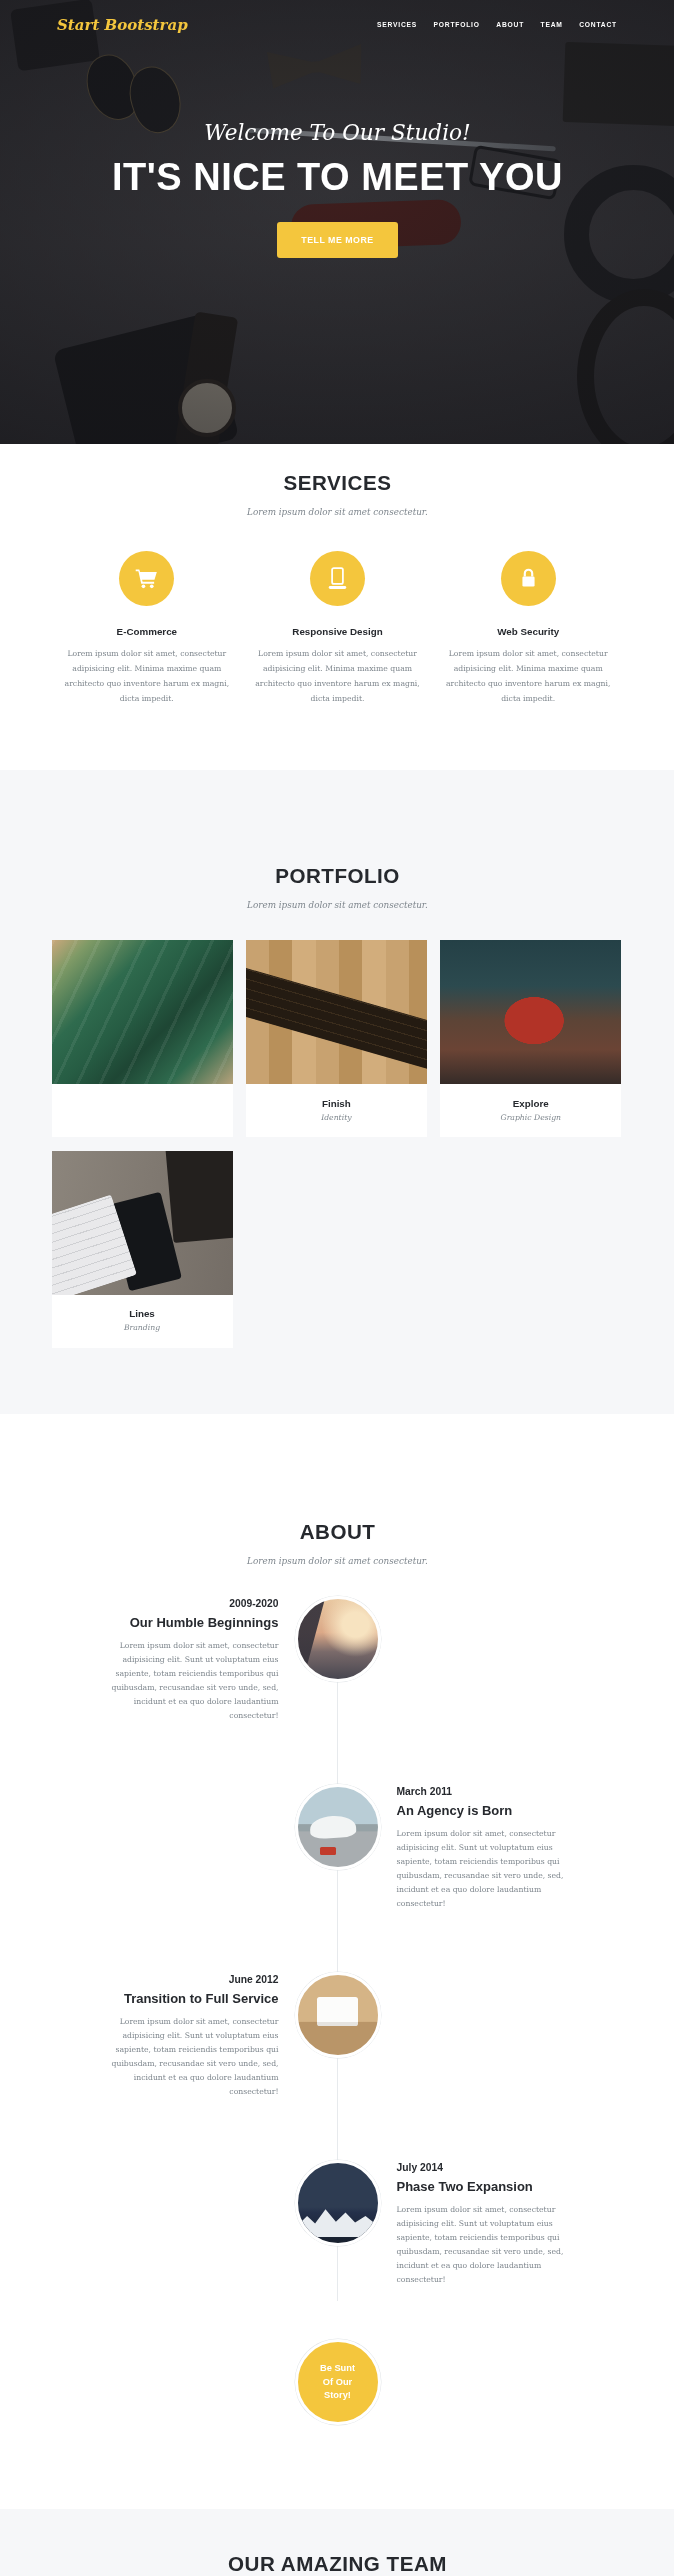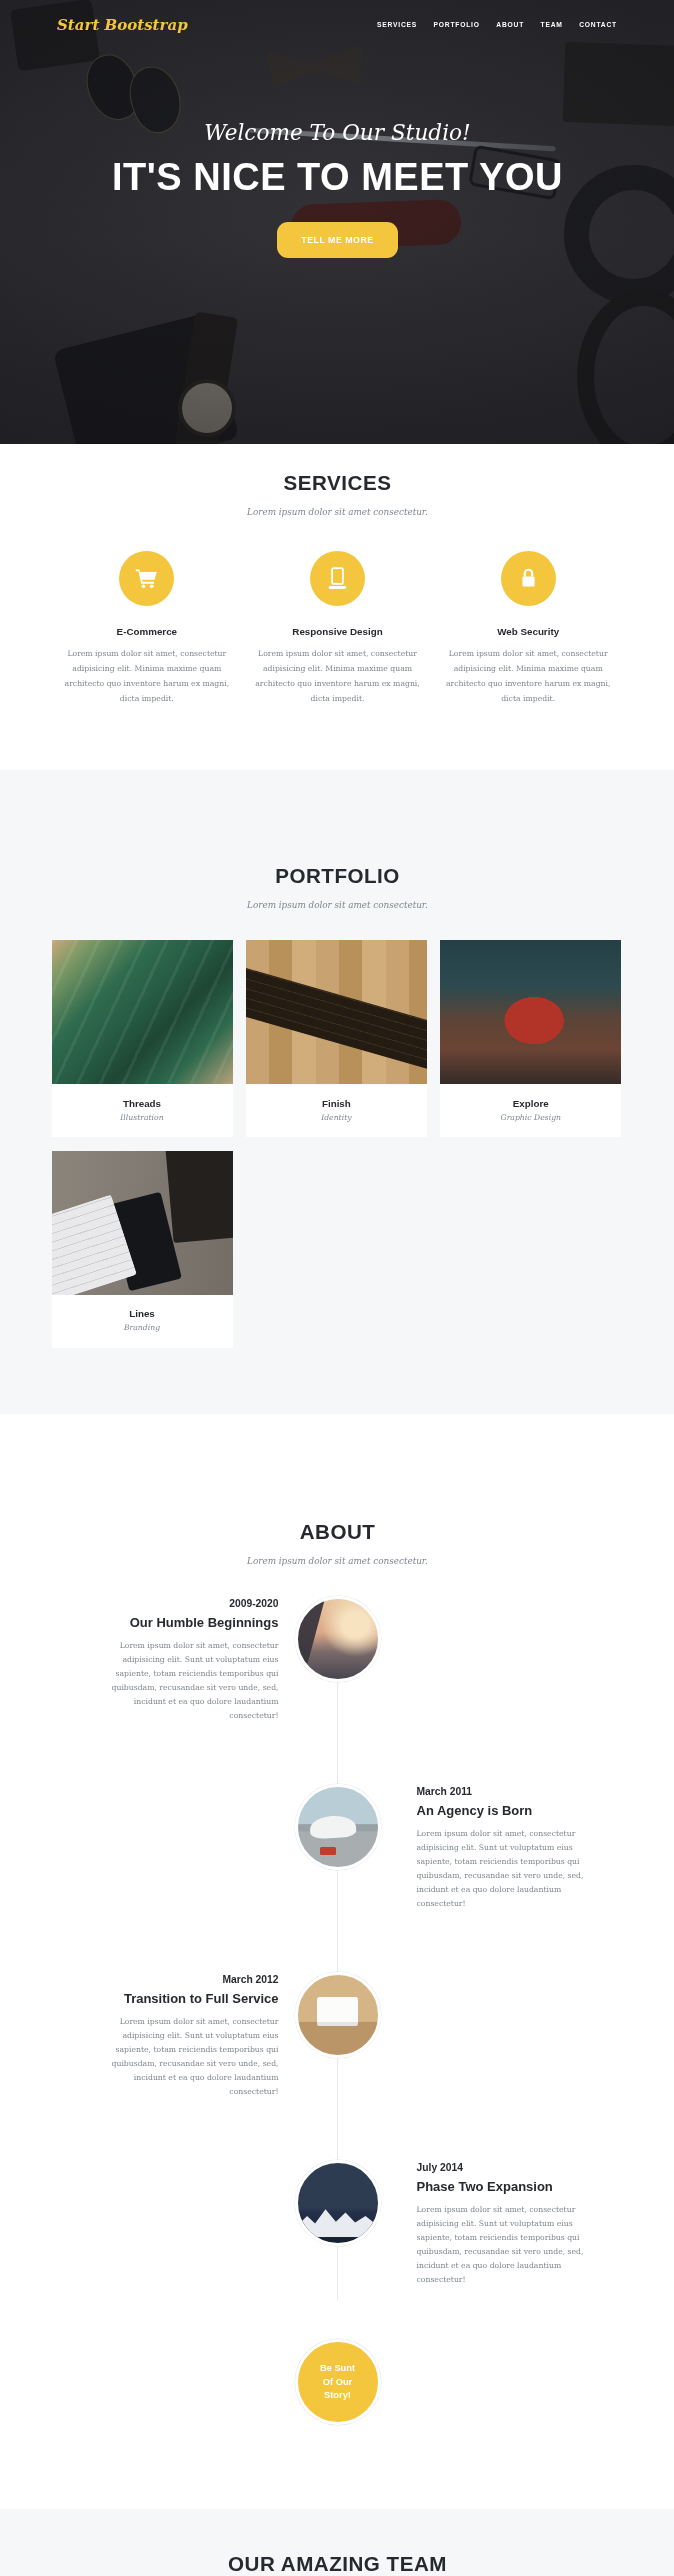--- a/index.html
+++ b/index.html
@@ -65,21 +65,21 @@
   .hero-welcome {
     font-family: "DejaVu Serif", serif; font-style: italic;
     font-size: 21.6px; color: #fff;
   }
   .hero-heading {
     margin-top: 11.3px; font-size: 38px; font-weight: 800; letter-spacing: 0.5px; color: #fff;
   }
   .btn-primary {
     display: inline-block; background: #f4c63d; color: #fff;
     font-weight: 800; font-size: 8.8px; letter-spacing: 0.5px;
-    border: none; border-radius: 11px; cursor: pointer;
+    border: none; border-radius: 3px; cursor: pointer;
   }
   .hero-cta { margin-top: 23px; padding: 13px 24px; }
 
   
   .services { height: 326px; background: #fff; padding-top: 27px; }
   .svc-row { display: flex; margin-top: 34px; }
   .svc-col { width: 191px; text-align: center; padding: 0 11.3px; }
   .svc-circle {
     width: 55px; height: 55px; border-radius: 50%; background: #f4c63d;
     margin: 0 auto; display: flex; align-items: center; justify-content: center;
@@ -124,21 +124,21 @@
   .timeline::before { content: ""; position: absolute; left: 50%; margin-left: -0.5px;
     top: 43px; bottom: 124px; width: 1px; background: #e7eaed; z-index: 0; }
   .tl-entry { height: 188px; position: relative; }
   .tl-entry.last { height: 179px; }
   .tl-img { position: absolute; left: 50%; transform: translateX(-50%); top: 0;
     width: 86px; height: 86px; border-radius: 50%; border: 3.6px solid #fff;
     box-shadow: 0 0 0 0.5px #dfe3e6; z-index: 1; overflow: hidden; }
   .tl-img > div { position: absolute; }
   .tl-text { position: absolute; top: 2.1px; width: 175px; z-index: 1; }
   .tl-entry.side-left .tl-text { left: 52px; text-align: right; }
-  .tl-entry.side-right .tl-text { left: 345px; text-align: left; margin-left: 20px; }
+  .tl-entry.side-right .tl-text { left: 345px; text-align: left; }
   .tl-date { font-size: 10.3px; font-weight: 800; color: #26292e; }
   .tl-heading { margin-top: 5.2px; font-size: 13px; font-weight: 800; color: #26292e; }
   .tl-body { margin-top: 9.3px; font-family: "DejaVu Serif", serif; font-size: 7.7px;
     line-height: 14px; color: #7e868d; }
 
   .tl-img-1 { background:
     linear-gradient(105deg, rgba(58,54,62,.95) 0 26%, transparent 27%),
     radial-gradient(ellipse at 72% 32%, #f7e3c0 0 16%, transparent 42%),
     linear-gradient(180deg, #e9c9a2 0%, #dba887 42%, #7a6a6a 66%, #474650 100%); }
   .tl-img-2 { background: linear-gradient(180deg, #b9cdd6 0 46%, #96a2a6 47% 55%, #a8adb0 56% 100%); }
@@ -238,24 +238,20 @@
     </div>
   </div>
 </section>
 
 <section class="portfolio">
   <h2 class="section-title">PORTFOLIO</h2>
   <p class="section-sub">Lorem ipsum dolor sit amet consectetur.</p>
   <div class="container pf-grid">
     <div class="pf-card">
       <div class="pf-img pf-threads"></div>
-      <div class="pf-caption">
-        <div class="pf-title">Threads</div>
-        <div class="pf-cat">Illustration</div>
-      </div>
     </div>
     <div class="pf-card">
       <div class="pf-img pf-finish">
         <div class="guitar"></div>
       </div>
       <div class="pf-caption">
         <div class="pf-title">Finish</div>
         <div class="pf-cat">Identity</div>
       </div>
     </div>
@@ -304,21 +300,21 @@
         <div class="tl-heading">An Agency is Born</div>
         <div class="tl-body">Lorem ipsum dolor sit amet, consectetur adipisicing elit. Sunt ut voluptatum eius sapiente, totam reiciendis temporibus qui quibusdam, recusandae sit vero unde, sed, incidunt et ea quo dolore laudantium consectetur!</div>
       </div>
     </div>
 
     <div class="tl-entry side-left">
       <div class="tl-img tl-img-3">
         <div class="laptop"></div>
       </div>
       <div class="tl-text">
-        <div class="tl-date">March 2012</div>
+        <div class="tl-date">June 2012</div>
         <div class="tl-heading">Transition to Full Service</div>
         <div class="tl-body">Lorem ipsum dolor sit amet, consectetur adipisicing elit. Sunt ut voluptatum eius sapiente, totam reiciendis temporibus qui quibusdam, recusandae sit vero unde, sed, incidunt et ea quo dolore laudantium consectetur!</div>
       </div>
     </div>
 
     <div class="tl-entry side-right last">
       <div class="tl-img tl-img-4">
         <div class="peaks"></div>
       </div>
       <div class="tl-text">

